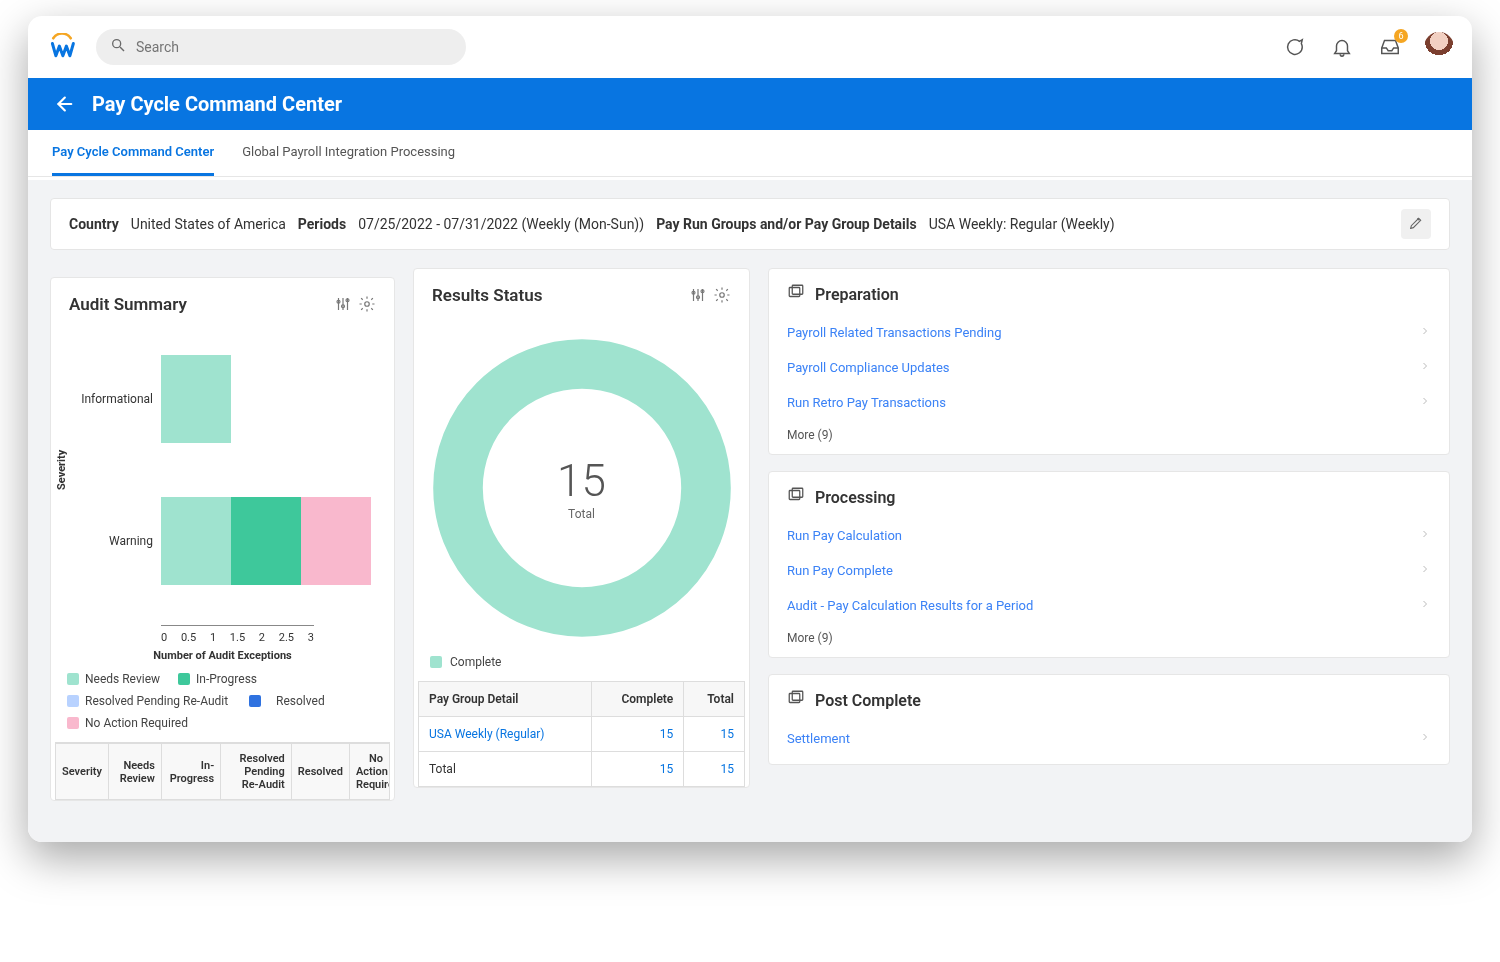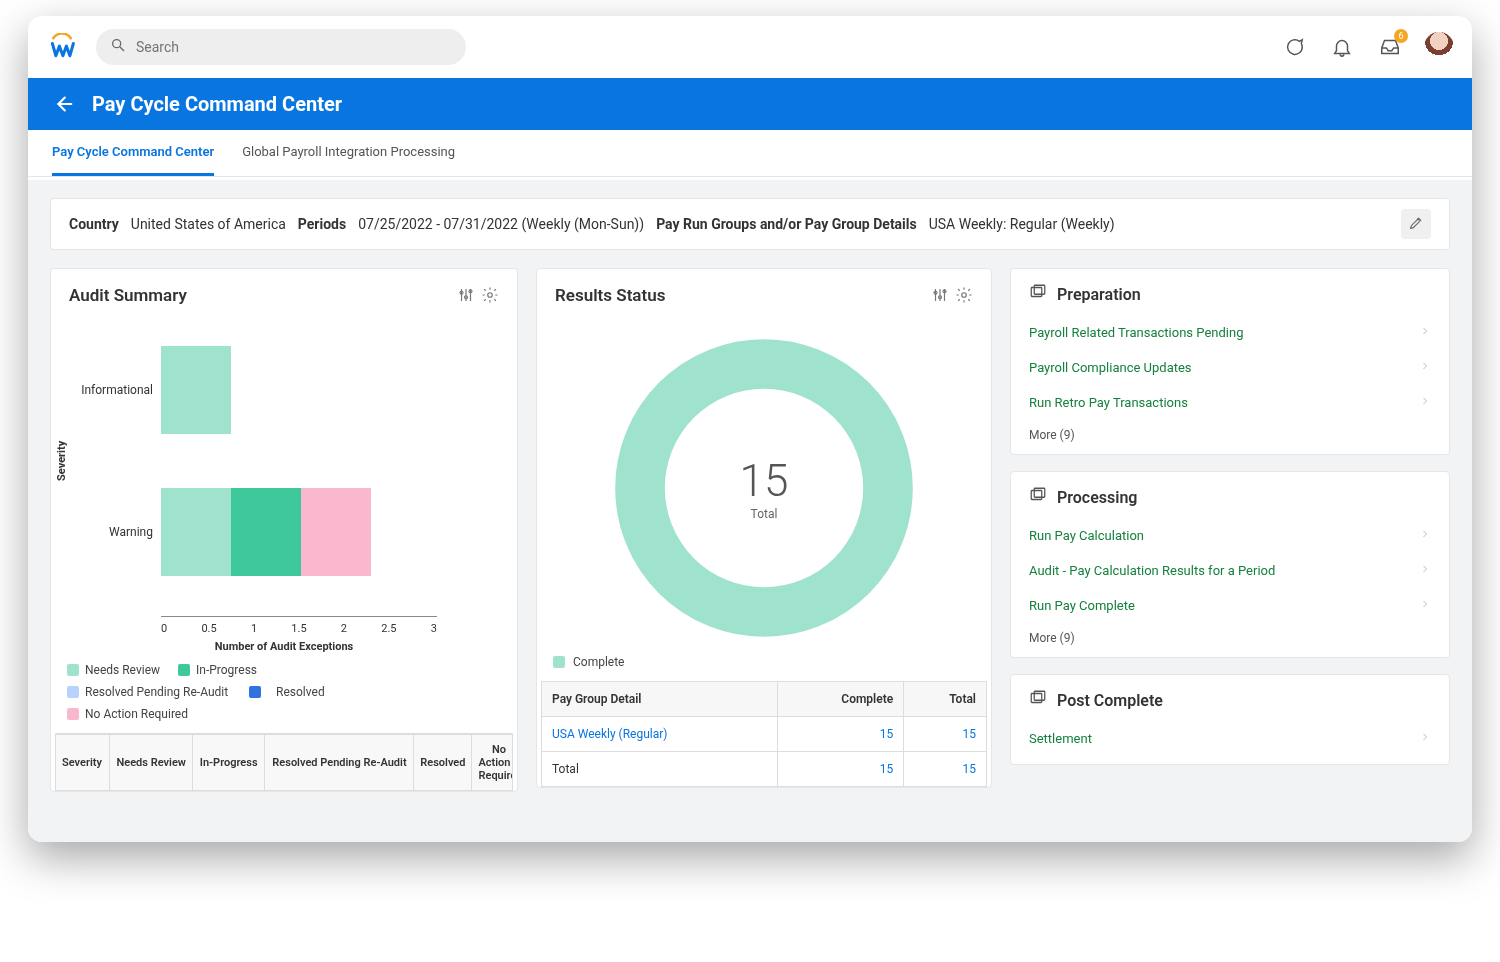--- a/index.html
+++ b/index.html
@@ -43,22 +43,22 @@
 
   
   .cols { display:flex; gap:18px; align-items:flex-start; }
   .card { background:#fff; border:1px solid #e6e6e6; border-radius:4px; }
   .card-h { display:flex; align-items:center; justify-content:space-between; padding:16px 18px 6px; }
   .card-h h2 { font-size:17px; font-weight:600; color:#333; }
   .card-tools { display:flex; gap:6px; }
   .card-tools .tool { width:18px; height:18px; cursor:pointer; color:#777; }
   .card-tools svg { width:18px; height:18px; stroke:#777; fill:none; stroke-width:1.6; }
 
-  .col-a { width:468px; }
-  .col-b { width:456px; }
+  .col-a { width:345px;margin-top:9px; }
+  .col-b { width:337px; }
   .col-c { flex:1; }
 
   
   .audit-chart { position:relative; padding:10px 14px 10px 14px; height:350px; }
   .axis-y-label { position:absolute; left:4px; top:170px; transform: rotate(-90deg); transform-origin:left top; font-size:11px; font-weight:700; color:#333; }
   .bars-zone { position:absolute; left:110px; top:24px; width:210px; bottom:60px; }
   .bar-row { position:absolute; left:0; right:0; height:90px; display:flex; align-items:center; }
   .seg { height:88px; }
   .cat-label { position:absolute; right:218px; width:80px; text-align:right; font-size:12px; color:#333; }
   .x-axis { position:absolute; left:110px; right:80px; bottom:44px; height:1px; background:#888; }
@@ -89,21 +89,21 @@
   .data-table th { text-align:left; font-weight:600; padding:10px 10px; border:1px solid #ddd; background:#f7f7f7; color:#333; }
   .data-table th.r, .data-table td.r { text-align:right; }
   .data-table td { padding:10px 10px; border:1px solid #ddd; color:#333; }
   .data-table td.link { color:#0875e1; cursor:pointer; }
   .data-table td.num { color:#0875e1; text-align:right; }
 
   
   .section { background:#fff; border:1px solid #e6e6e6; border-radius:4px; padding:14px 18px 8px; margin-bottom:16px; }
   .section h3 { font-size:16px; font-weight:600; color:#333; display:flex; align-items:center; gap:10px; margin-bottom:10px; }
   .section h3 svg { width:18px; height:18px; stroke:#555; fill:none; stroke-width:1.7; }
-  .link-row { display:flex; align-items:center; justify-content:space-between; padding:10px 0; font-size:13px; color:#15803d; cursor:pointer; }
+  .link-row { display:flex; align-items:center; justify-content:space-between; padding:10px 0; font-size:13px; color:#3b82f6; cursor:pointer; }
   .link-row svg { width:12px; height:12px; stroke:#bbb; fill:none; stroke-width:2; }
   .more { padding:8px 0 4px; font-size:12px; color:#555; cursor:pointer; }
 </style>
 </head>
 <body>
 
 <div class="app">
   <div class="frame">
 
     <div class="topbar">
@@ -364,27 +364,27 @@
                   </svg></span>
               <span>Processing</span>
             </h3>
             <div class="link-row">
                 <span>Run Pay Calculation</span>
                 <span><svg viewBox="0 0 24 24">
                     <path d="M9 6l6 6-6 6"></path>
                   </svg></span>
               </div>
             <div class="link-row">
+                <span>Run Pay Complete</span>
+                <span><svg viewBox="0 0 24 24">
+                    <path d="M9 6l6 6-6 6"></path>
+                  </svg></span>
+              </div>
+            <div class="link-row">
                 <span>Audit - Pay Calculation Results for a Period</span>
-                <span><svg viewBox="0 0 24 24">
-                    <path d="M9 6l6 6-6 6"></path>
-                  </svg></span>
-              </div>
-            <div class="link-row">
-                <span>Run Pay Complete</span>
                 <span><svg viewBox="0 0 24 24">
                     <path d="M9 6l6 6-6 6"></path>
                   </svg></span>
               </div>
             <div class="more">More (9)</div>
           </div>
 
           <div class="section">
             <h3>
               <span><svg viewBox="0 0 24 24">

